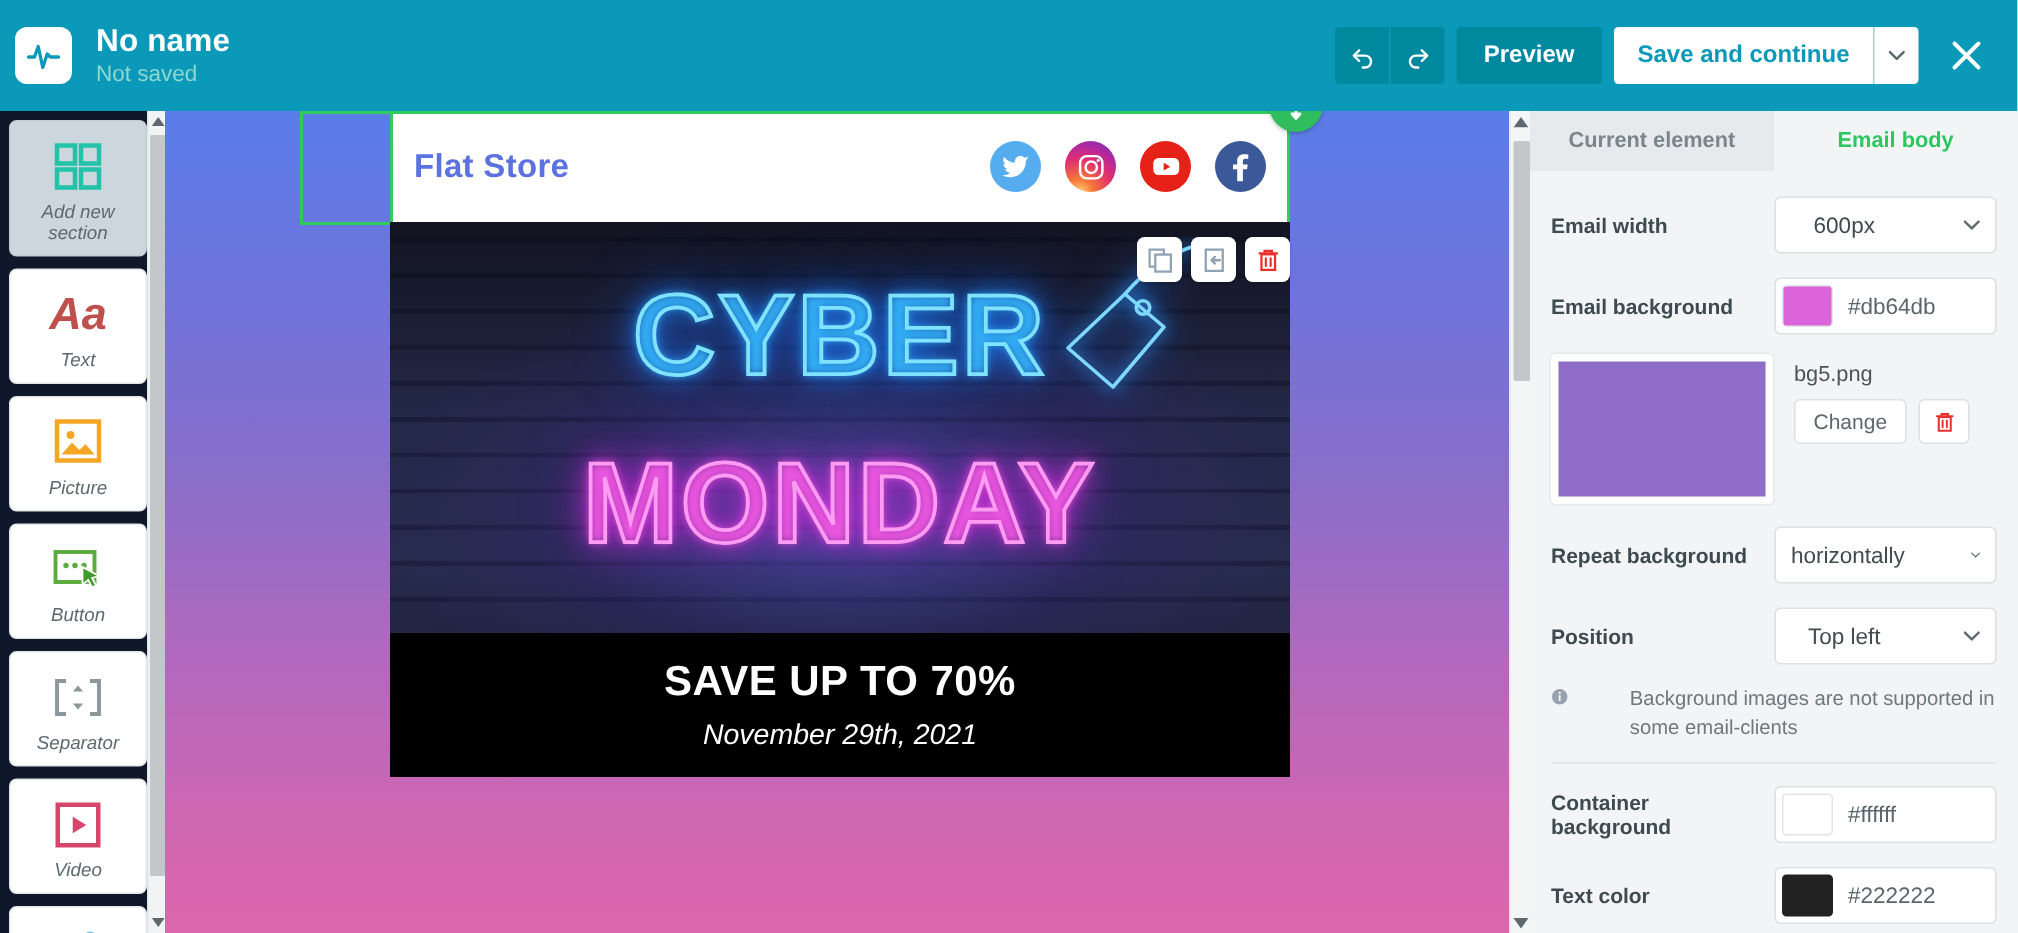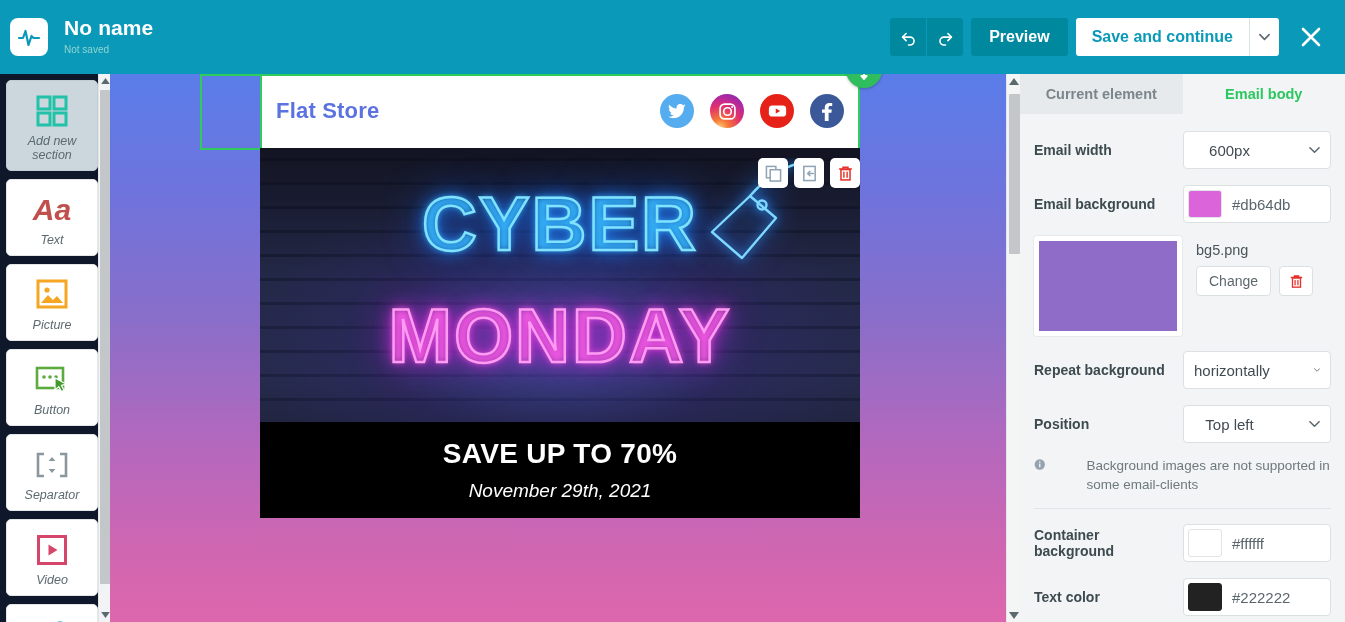--- a/index.html
+++ b/index.html
@@ -15,21 +15,21 @@
   .topbar {
     position: absolute; left: 0; top: 0; width: 1345px; height: 74px;
     background: #0a99b8; display: flex; align-items: center;
   }
   .brand-logo {
     width: 38px; height: 38px; margin-left: 10px; background: #fff;
     border-radius: 8px; display: flex; align-items: center; justify-content: center;
   }
   .brand-text { margin-left: 16px; }
   .brand-title { color: #fff; font-size: 21px; font-weight: bold; line-height: 24px; letter-spacing: .1px; }
-  .brand-sub { color: #8fd6cf; font-size: 10px; line-height: 18px; margin-top: 1px; }
+  .brand-sub { color: #8fd6cf; font-size: 15px; line-height: 18px; margin-top: 1px; }
 
   .topbar-right {
     margin-left: auto; display: flex; align-items: center; gap: 0; padding-right: 14px;
   }
   .icon-btn {
     width: 36px; height: 38px; background: #00889f; border: none;
     display: flex; align-items: center; justify-content: center; cursor: pointer;
   }
   .icon-btn.first { border-radius: 3px 0 0 3px; margin-right: 1px; }
   .icon-btn.second { border-radius: 0 3px 3px 0; }

